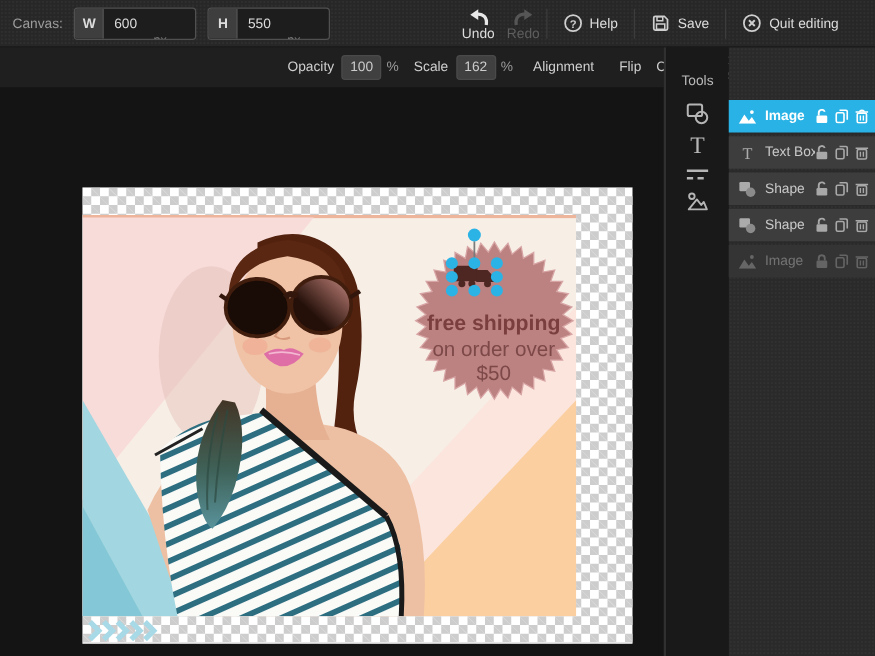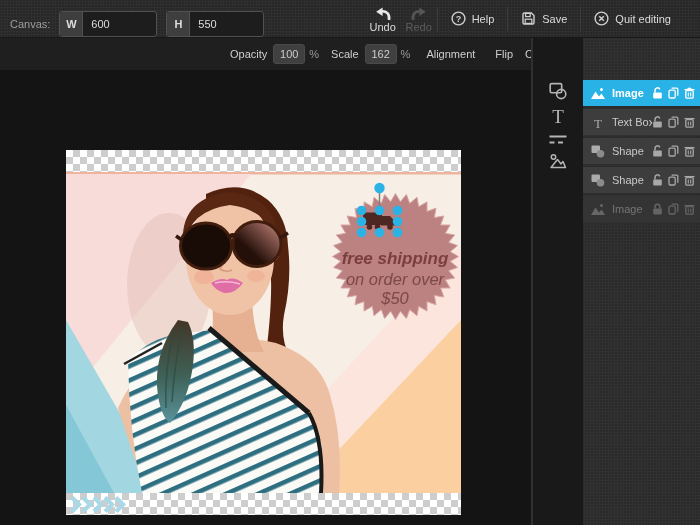--- a/index.html
+++ b/index.html
@@ -2,21 +2,21 @@
 <html><head>
 <meta charset="utf-8">
 <style>
   html,body{margin:0;padding:0;background:#111;}
   .app{position:relative;width:700px;height:525px;overflow:hidden;background:#141414;
        font-family:"Liberation Sans",sans-serif;-webkit-font-smoothing:antialiased;}
 
   
   .topbar{position:absolute;left:0;top:0;width:700px;height:38px;background-color:#272727;
           background-image:radial-gradient(rgba(255,255,255,.04) 1px,transparent 1.1px);
-          background-size:3px 3px;border-bottom:1px solid #191919;display:flex;align-items:flex-end;box-sizing:border-box;}
+          background-size:3px 3px;border-bottom:1px solid #191919;display:flex;align-items:center;box-sizing:border-box;}
   .canvas-controls{display:flex;align-items:center;gap:9px;padding-left:10px;}
   .cc-label{color:#9c9c9c;font-size:11px;}
   .dim-ctl{display:flex;align-items:center;height:24px;width:96px;border:1px solid #505050;border-radius:3px;
            background:#1d1d1d;overflow:hidden;}
   .dim-key{width:22px;text-align:center;background:#3e3e3e;border-right:1px solid #505050;color:#ddd;
            font-size:11px;line-height:24px;font-weight:bold;}
   .dim-input{flex:1;min-width:0;background:transparent;border:none;outline:none;color:#ddd;font-size:11px;
              padding:0 0 0 8px;font-family:inherit;}
   .dim-unit{color:#8d8d8d;font-size:10px;padding-right:23px;margin-top:28px;}
   .topbar-actions{margin-left:auto;display:flex;align-items:center;height:100%;padding-right:16px;}
@@ -30,24 +30,24 @@
   .contextbar{position:absolute;left:0;top:38px;width:531px;height:32px;background:#1f1f1f;display:flex;
               align-items:center;font-size:11px;color:#cfcfcf;padding-left:230px;box-sizing:border-box;}
   .cb-input{width:30px;height:18px;background:#404040;border:1px solid #4a4a4a;border-radius:3px;color:#ccc;
             font-size:11px;text-align:center;margin:0 4px 0 6px;padding:0;font-family:inherit;outline:none;}
   .cb-unit{color:#9a9a9a;}
   .cb-btn{cursor:pointer;}
   .ml16{margin-left:16px;} .ml20{margin-left:20px;} .ml12{margin-left:12px;}
 
   
   .workspace{position:absolute;left:0;top:70px;width:531px;height:455px;background:#141414;}
-  .canvas{position:absolute;left:66px;top:150px;width:395px;height:365px;background-color:#fff;
+  .canvas{position:absolute;left:66px;top:150px;width:440px;height:365px;background-color:#fff;
           background-image:linear-gradient(45deg,#cdcdcd 25%,transparent 25%,transparent 75%,#cdcdcd 75%),
                            linear-gradient(45deg,#cdcdcd 25%,transparent 25%,transparent 75%,#cdcdcd 75%);
-          background-size:14px 14px;background-position:0 0,7px 7px;font-style:italic;}
+          background-size:14px 14px;background-position:0 0,7px 7px;}
   .photo-svg,.selection{position:absolute;left:0;top:0;width:395px;height:365px;}
 
   
   .divider{position:absolute;left:531px;top:38px;width:2px;height:487px;background:#303030;}
   .tools-col{position:absolute;left:533px;top:38px;width:50px;height:487px;background:#191919;}
   .tools-header{color:#b9b9b9;font-size:11px;text-align:center;padding-top:21px;}
   .tool-btn{position:absolute;left:0;width:50px;display:flex;justify-content:center;cursor:pointer;}
   .layers-panel{position:absolute;left:583px;top:38px;width:117px;height:487px;background-color:#2a2a2a;
                 background-image:radial-gradient(rgba(255,255,255,.03) 1px,transparent 1.1px);background-size:3px 3px;}
   .layers-header{color:#c0c0c0;font-size:11px;text-align:center;padding-top:21px;}
@@ -232,20 +232,21 @@
         <circle cx="295.5" cy="82.5" r="4.8"></circle>
           <circle cx="313.5" cy="82.5" r="4.8"></circle>
           <circle cx="331.5" cy="82.5" r="4.8"></circle>
       </g>
     </svg>
   </div>
 
   <div class="divider"></div>
 
   <aside class="tools-col">
+    <div class="tools-header">Tools</div>
     <div class="tool-btn" style="top:43px">
       <svg width="20" height="20" viewBox="0 0 20 20">
         <rect x="2.2" y="2.6" width="11.5" height="9.2" rx="1.5" fill="none" stroke="#b5b5b5" stroke-width="1.6"></rect>
         <circle cx="13.2" cy="13" r="4.6" fill="none" stroke="#b5b5b5" stroke-width="1.6"></circle>
       </svg>
     </div>
     <div class="tool-btn" style="top:67px">
       <svg width="20" height="22" viewBox="0 0 20 22">
         <text x="10" y="17.5" text-anchor="middle" font-size="19" fill="#b5b5b5" font-family="Liberation Serif, serif">T</text>
       </svg>

